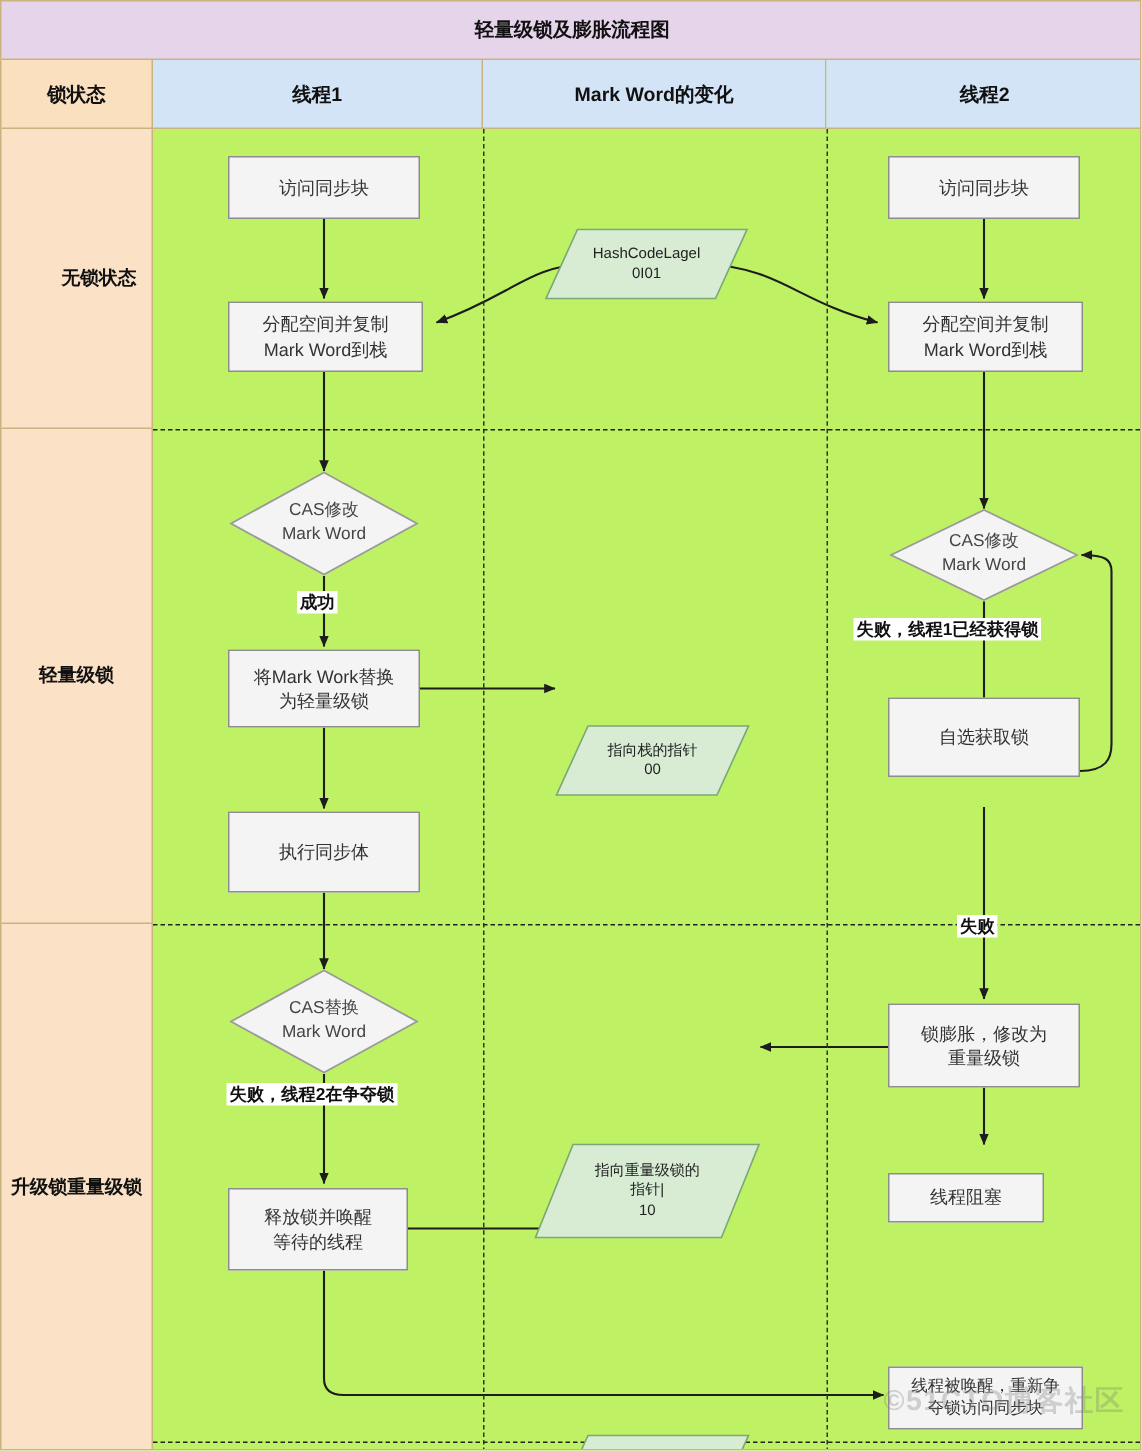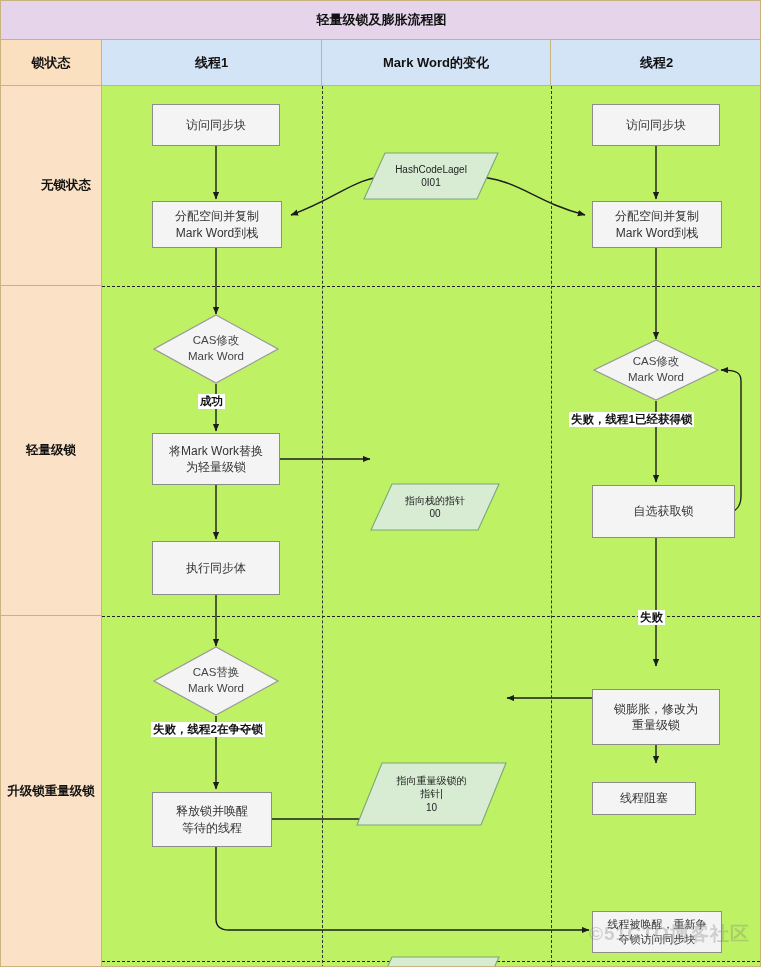--- a/index.html
+++ b/index.html
@@ -171,23 +171,23 @@
 
   <div class="node proc" style="left:591px;top:200px;width:130px;height:47px;">分配空间并复制<br>Mark Word到栈</div>
 
   <div class="node diamond" style="left:592px;top:338px;width:126px;height:62px;">
     <svg class="dshape" viewBox="0 0 126 62" preserveAspectRatio="none">
       <polygon points="63,1 125,31 63,61 1,31" fill="#f4f4f4" stroke="#9a9a9a" stroke-width="1.2"></polygon>
     </svg>
     <span class="dtxt">CAS修改<br>Mark Word</span>
   </div>
 
-  <div class="node proc" style="left:591px;top:484px;width:143px;height:53px;">自选获取锁</div>
+  <div class="node proc" style="left:591px;top:464px;width:128px;height:53px;">自选获取锁</div>
 
-  <div class="node proc" style="left:591px;top:668px;width:128px;height:56px;margin-top:20px;">锁膨胀，修改为<br>重量级锁</div>
+  <div class="node proc" style="left:591px;top:668px;width:128px;height:56px;">锁膨胀，修改为<br>重量级锁</div>
 
   <div class="node proc" style="left:591px;top:781px;width:104px;height:33px;">线程阻塞</div>
 
   <div class="node proc" style="left:591px;top:910px;width:130px;height:42px;font-size:11px;">线程被唤醒，重新争<br>夺锁访问同步块</div>
 
   <div class="elabel" style="left:568px;top:411px;">失败，线程1已经获得锁</div>
   <div class="elabel" style="left:637px;top:609px;">失败</div>
 
   <div class="watermark" style="left:588px;top:920px;">©51CTO博客社区</div>
 

